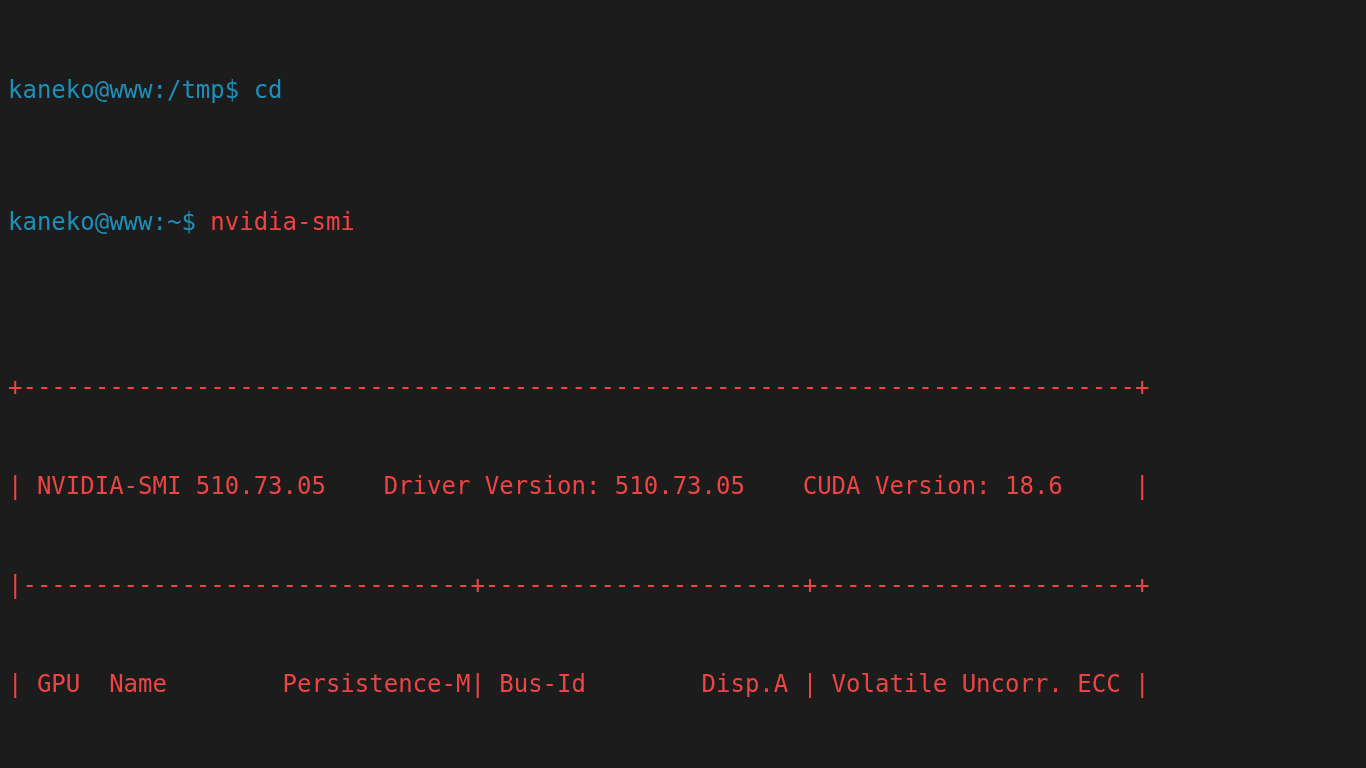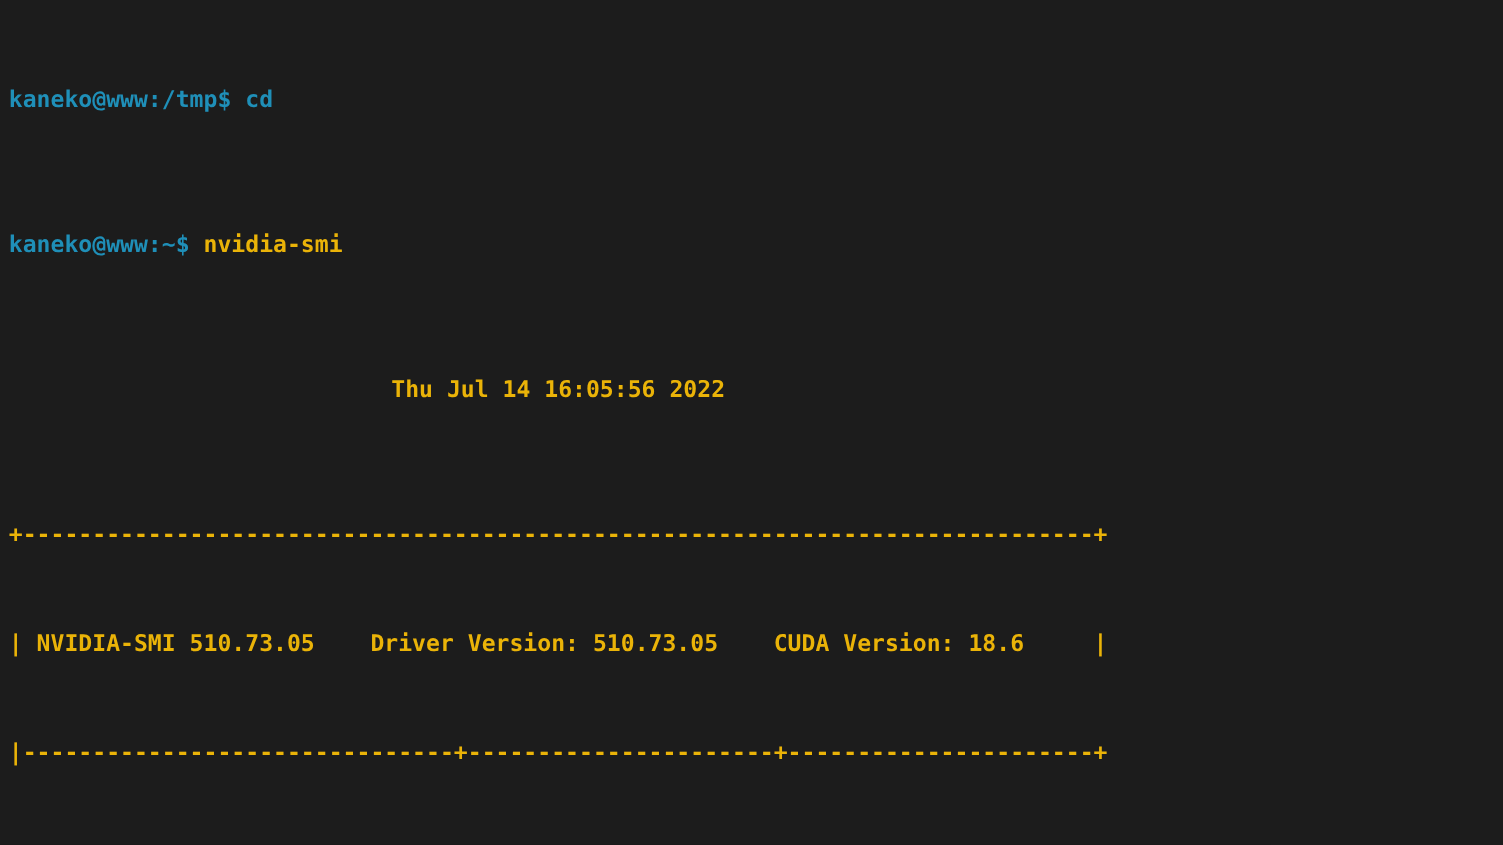--- a/index.html
+++ b/index.html
@@ -9,62 +9,59 @@
     width: 1366px;
     height: 768px;
     overflow: hidden;
   }
   #terminal {
     position: relative;
     width: 1366px;
     height: 768px;
     background: #1c1c1c;
     font-family: "DejaVu Sans Mono", "Liberation Mono", monospace;
-    font-size: 21px;
+    font-size: 24px;
     line-height: 33px;
     letter-spacing: 0px;
     color: #d8d8d2;
     white-space: pre;
     overflow: hidden;
-    font-weight: bold;
   }
   .screen {
     position: absolute;
     left: 8px;
     top: -25px;
   }
   .line {
     height: 33px;
     line-height: 33px;
     white-space: pre;
     display: block;
   }
   .prompt {
     color: #1f8fb8;
     margin-top: 25px;
   }
   .out {
-    color: #eab308;
-    text-align: center;
+    color: #ef4444;
   }
   .cut {
     color: #1f8fb8;
   }
 </style>
 </head>
 <body>
 
 <div id="terminal">
   <div class="screen">
 
     <span class="line cut">kaneko@www:/tmp$ cd</span>
 
     <span class="line"><span class="prompt">kaneko@www:~$ </span><span class="out">nvidia-smi</span></span>
 
-    <span class="line out">Thu Jul 14 16:05:56 2022</span>
 
     <span class="line out">+-----------------------------------------------------------------------------+</span>
     <span class="line out">| NVIDIA-SMI 510.73.05    Driver Version: 510.73.05    CUDA Version: 18.6     |</span>
     <span class="line out">|-------------------------------+----------------------+----------------------+</span>
     <span class="line out">| GPU  Name        Persistence-M| Bus-Id        Disp.A | Volatile Uncorr. ECC |</span>
     
     
     
     
     

